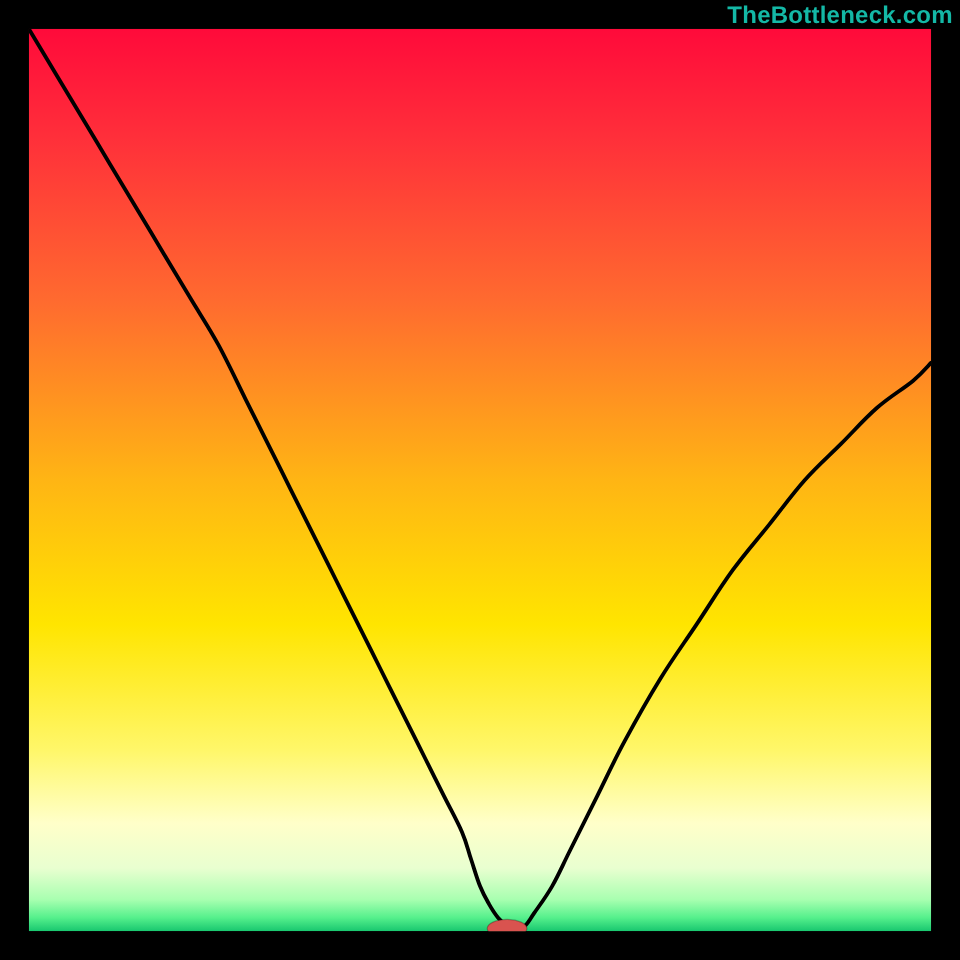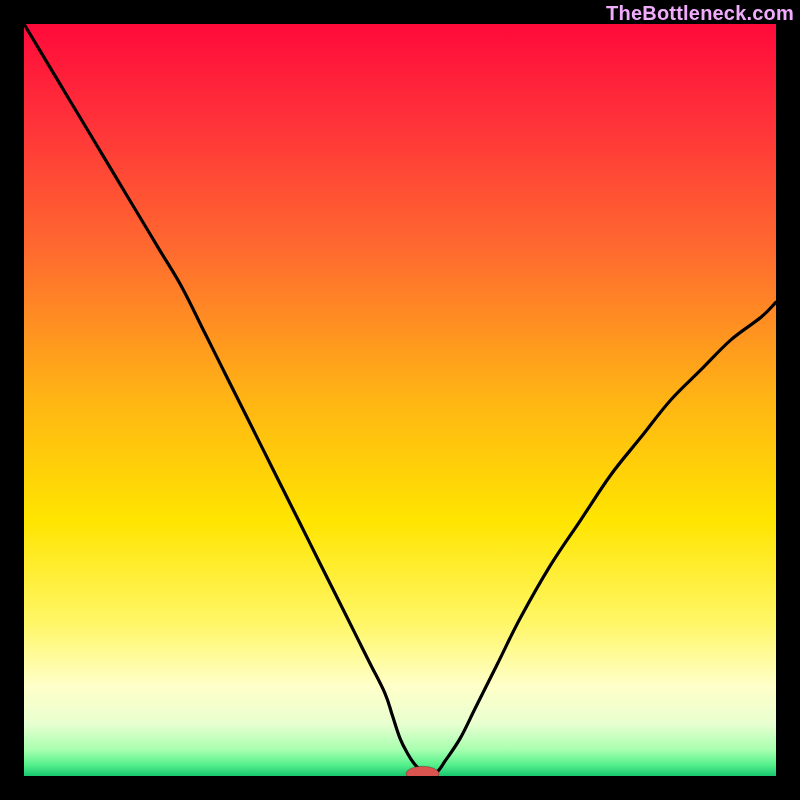--- a/index.html
+++ b/index.html
@@ -14,21 +14,21 @@
   .frame {
     position: relative;
     width: 800px;
     height: 800px;
     background: #000;
   }
   .watermark {
     position: absolute;
     top: 2px;
     right: 6px;
-    color: #f0abfc;
+    color: #14b8a6;
     font-size: 20px;
     font-weight: 600;
     letter-spacing: 0.2px;
     user-select: none;
   }
   .plot {
     position: absolute;
     left: 24px;
     top: 24px;
     width: 752px;

